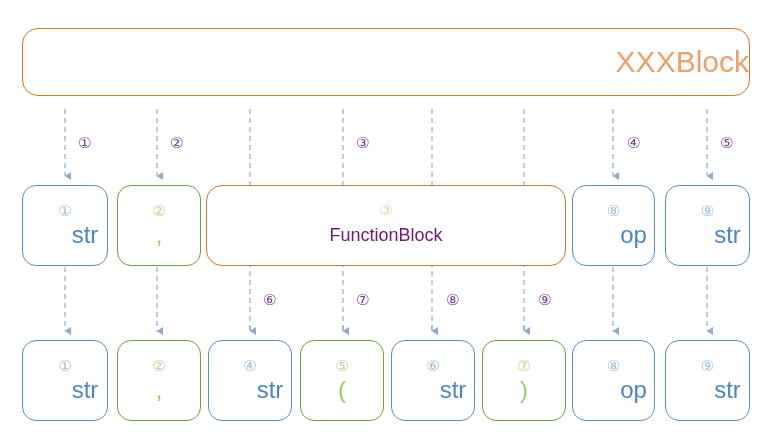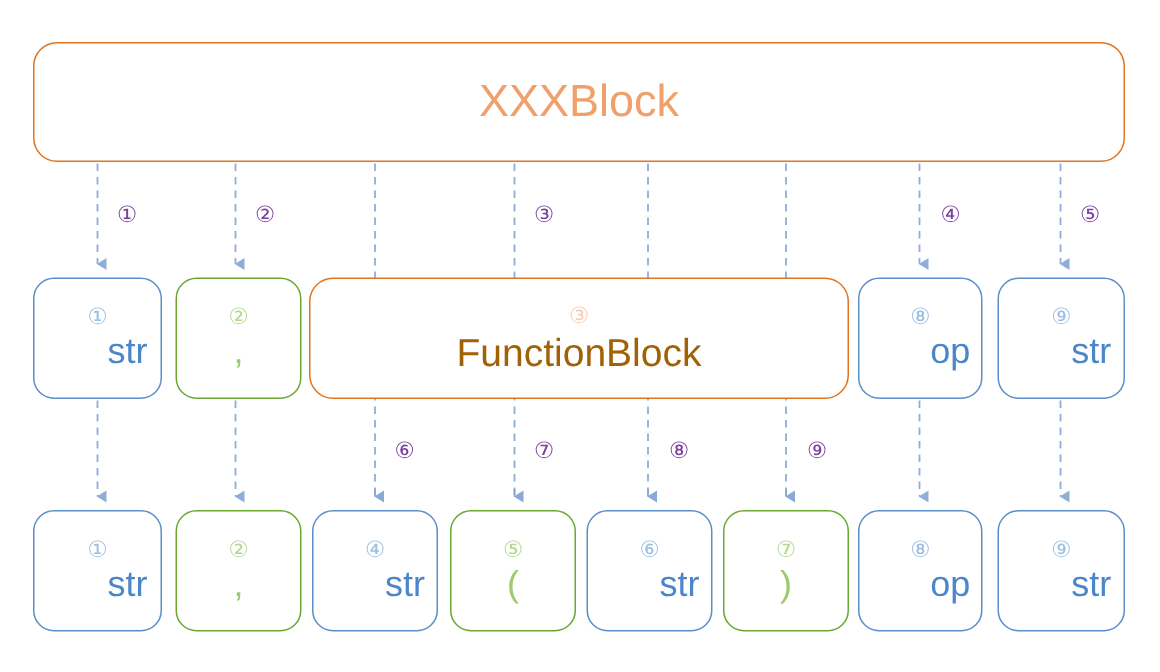--- a/index.html
+++ b/index.html
@@ -51,21 +51,21 @@
   .node.green .lbl{color:#9ccc6a;}
 
   
   .node.orange{border-color:#e2741f;border-radius:16px;}
   .node.orange .idx{color:#f7c9a4;}
   .node.orange .lbl{color:#f5a266;}
 
   
   .node.toplevel .lbl{font-size:30px;line-height:32px;color:#f0a06a;}
 
-  .node.funcblock .lbl{font-size:26px;line-height:28px;color:#a16207;}
+  .node.funcblock .lbl{font-size:18px;line-height:28px;color:#701a75;}
   .node.funcblock .idx{font-size:15px;line-height:15px;color:#f8cdae;}
 
   
   .elabel{
     position:absolute;
     font-size:15px;
     line-height:15px;
     color:#7b3fa0;
     font-family:"DejaVu Sans", sans-serif;
     white-space:nowrap;
@@ -101,21 +101,21 @@
     </g>
 
     <g stroke="#8aa9d8" stroke-width="1.2" fill="none">
       <line x1="250" y1="326" x2="250" y2="331" marker-end="url(#ah)"></line>
       <line x1="343" y1="326" x2="343" y2="331" marker-end="url(#ah)"></line>
       <line x1="432" y1="326" x2="432" y2="331" marker-end="url(#ah)"></line>
       <line x1="524" y1="326" x2="524" y2="331" marker-end="url(#ah)"></line>
     </g>
   </svg>
 
-  <div class="node orange toplevel" style="left:22px;top:28px;width:728px;height:80px;">
+  <div class="node orange toplevel" style="left:22px;top:28px;width:728px;height:68px;align-items:flex-end;">
     <div class="lbl">XXXBlock</div>
   </div>
 
   <div class="node blue" style="left:22px;top:185px;width:86px;height:81px;">
     <div class="idx">①</div>
     <div class="lbl">str</div>
   </div>
 
   <div class="node green" style="left:117px;top:185px;width:84px;height:81px;">
     <div class="idx">②</div>

